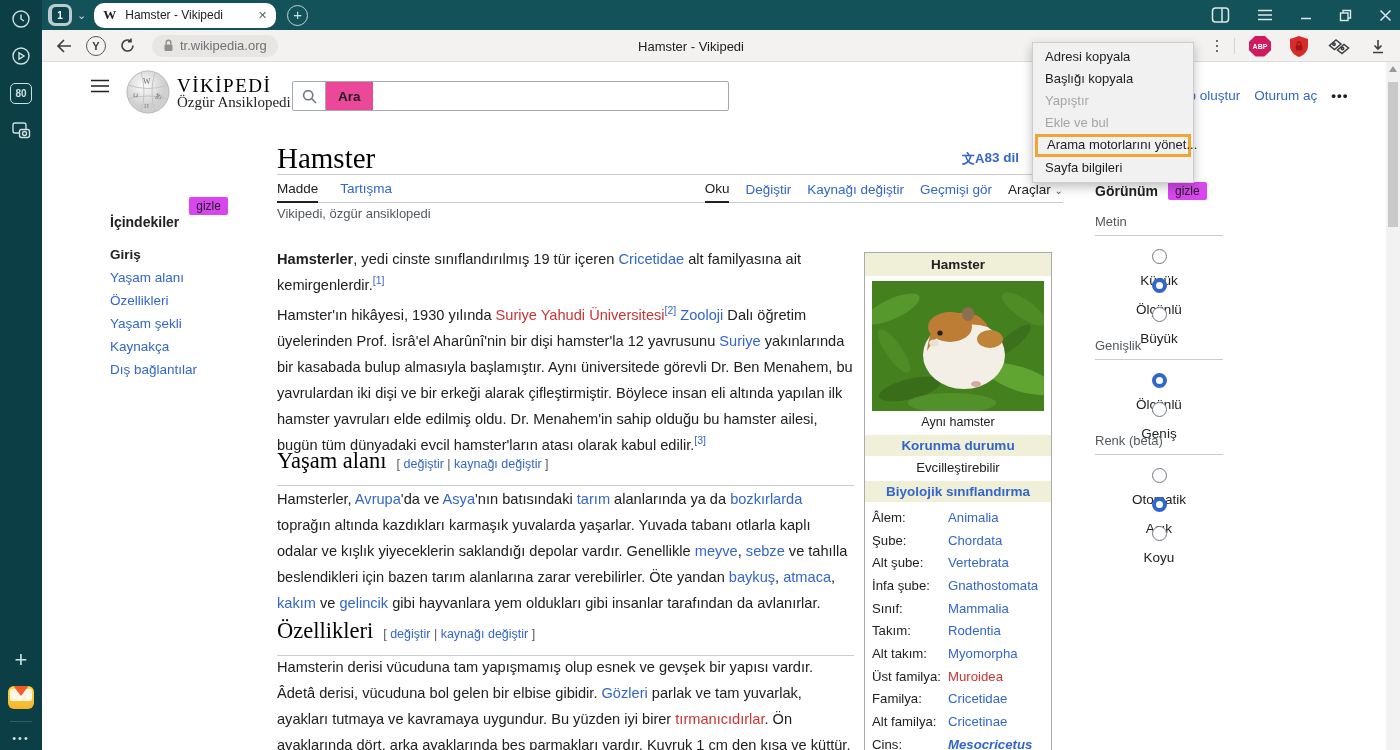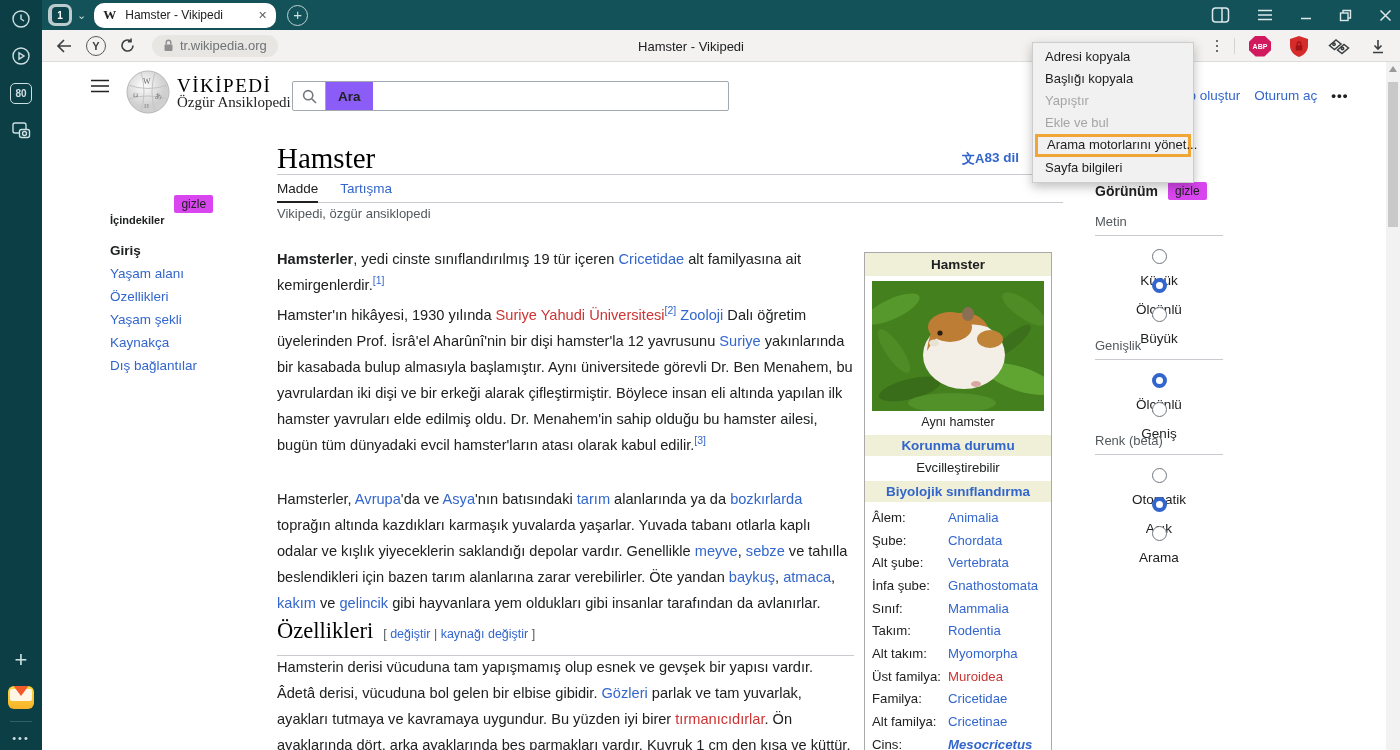--- a/index.html
+++ b/index.html
@@ -54,40 +54,40 @@
 
   
   .page{position:absolute;left:42px;top:62px;right:0;bottom:0;background:#fff;overflow:hidden;color:#202122;}
   .wburger{left:49px;top:17px;}
   .wlogo{left:84px;top:8px;display:flex;align-items:center;gap:7px;}
   .wlogo .lt1{font-family:"Liberation Serif",serif;font-size:19px;letter-spacing:1.5px;color:#000;line-height:20px;}
   .wlogo .lt2{font-family:"Liberation Serif",serif;font-size:15px;color:#222;line-height:13px;}
   .srch{left:250px;top:19px;width:437px;height:30px;border:1px solid #a2a9b1;border-radius:2px;display:flex;align-items:center;box-sizing:border-box;background:#fff;}
   .srch input{border:none;outline:none;flex:1;font-size:13.5px;font-family:"Liberation Sans",sans-serif;color:#202122;background:transparent;padding:0;}
   .srch .mag{margin:0 8px 0 9px;}
-  .srch .arabtn{height:100%;border-left:1px solid #a2a9b1;background:#8b5cf6;font-weight:bold;font-size:13.5px;padding:0 12px;display:flex;align-items:center;color:#202122;}
+  .srch .arabtn{height:100%;border-left:1px solid #a2a9b1;background:#ec4899;font-weight:bold;font-size:13.5px;padding:0 12px;display:flex;align-items:center;color:#202122;}
   .userlinks{left:1115px;top:26px;display:flex;gap:14px;font-size:13.5px;white-space:nowrap;}
   .bluelink{color:#3366cc;}
   .langrow{left:920px;top:88px;display:flex;align-items:flex-start;gap:0;font-size:13.5px;color:#3366cc;white-space:nowrap;}
   .langrow .licon{font-weight:bold;font-size:13px;}
   .langrow .lnum{font-weight:bold;}
 
   .atitle{left:235px;top:80px;font-family:"Liberation Serif",serif;font-size:29px;color:#000;}
   .titlerule{left:235px;top:112px;width:786px;height:1px;background:#c8ccd1;}
   .tabsrow{left:235px;top:118px;width:786px;height:23px;border-bottom:1px solid #c8ccd1;display:flex;align-items:flex-end;font-size:13.5px;box-sizing:border-box;}
   .tabsrow .tl{display:flex;gap:22px;}
   .tabsrow .tr{margin-left:auto;display:flex;gap:16px;align-items:flex-end;}
   .wtab{padding-bottom:5px;}
   .wtab.on{color:#202122;border-bottom:2px solid #202122;margin-bottom:-1px;}
   .chev{font-family:"DejaVu Sans",sans-serif;font-size:10px;color:#54595d;}
   .tagline{left:235px;top:144px;font-size:13px;color:#54595d;}
 
   .toc{left:68px;top:120px;width:150px;font-size:13.5px;}
   .toc .hd{display:flex;align-items:center;gap:10px;margin-bottom:18px;}
-  .toc .hd b{font-size:11px;margin-top:32px;}
+  .toc .hd b{font-size:14px;margin-top:32px;}
   .chip{background:#d946ef;border-radius:2px;font-size:12px;color:#202122;padding:2px 7px;}
   .toc .it{margin-bottom:9.5px;line-height:13.5px;}
   .toc .it.cur{color:#202122;font-weight:bold;}
 
   .artcol{left:235px;width:577px;font-size:14.6px;line-height:26px;color:#202122;}
   .artcol sup{font-size:10.5px;line-height:0;}
   .seg-b{font-weight:bold;}
   .seg-l{color:#3366cc;}
   .seg-r{color:#cc3333;}
   .seg-g{color:#54595d;}
@@ -303,40 +303,50 @@
     </div>
 
     <div class="abs atitle">Hamster</div>
     <div class="abs titlerule"></div>
 
     <div class="abs tabsrow">
       <span class="tl">
         <span class="wtab on">Madde</span>
         <span class="wtab bluelink">Tartışma</span>
       </span>
+      <span class="tr">
+        <span class="wtab on">Oku</span>
+        <span class="wtab bluelink">Değiştir</span>
+        <span class="wtab bluelink">Kaynağı değiştir</span>
+        <span class="wtab bluelink">Geçmişi gör</span>
+        <span class="wtab"><span>Araçlar</span> <span class="chev">⌄</span></span>
+      </span>
     </div>
 
     <div class="abs tagline">Vikipedi, özgür ansiklopedi</div>
 
     <div class="abs toc">
       <div class="hd">
         <b>İçindekiler</b>
         <span class="chip">gizle</span>
       </div>
       <div class="it cur">Giriş</div>
       <div class="it bluelink">Yaşam alanı</div>
       <div class="it bluelink">Özellikleri</div>
       <div class="it bluelink">Yaşam şekli</div>
       <div class="it bluelink">Kaynakça</div>
       <div class="it bluelink">Dış bağlantılar</div>
     </div>
 
     <div class="abs artcol" style="top:184px;"><span class="seg-b">Hamsterler</span><span>, yedi cinste sınıflandırılmış 19 tür içeren </span><span class="seg-l">Cricetidae</span><span> alt familyasına ait kemirgenlerdir.</span><sup class="seg-l">[1]</sup></div>
     <div class="abs artcol" style="top:240px;"><span>Hamster'ın hikâyesi, 1930 yılında </span><span class="seg-r">Suriye Yahudi Üniversitesi</span><sup class="seg-l">[2]</sup><span> </span><span class="seg-l">Zooloji</span><span> Dalı öğretim üyelerinden Prof. İsrâ'el Aharûnî'nin bir dişi hamster'la 12 yavrusunu </span><span class="seg-l">Suriye</span><span> yakınlarında bir kasabada bulup almasıyla başlamıştır. Aynı üniversitede görevli Dr. Ben Menahem, bu yavrulardan iki dişi ve bir erkeği alarak çifleştirmiştir. Böylece insan eli altında yapılan ilk hamster yavruları elde edilmiş oldu. Dr. Menahem'in sahip olduğu bu hamster ailesi, bugün tüm dünyadaki evcil hamster'ların atası olarak kabul edilir.</span><sup class="seg-l">[3]</sup></div>
 
+    <div class="abs artcol h2" style="top:386px;">
+      <span>Yaşam alanı</span><span class="editlinks"><span class="seg-g">[ </span><span class="seg-l">değiştir</span><span class="seg-g"> | </span><span class="seg-l">kaynağı değiştir</span><span class="seg-g"> ]</span></span>
+    </div>
     <div class="abs artcol" style="top:424px;"><span>Hamsterler, </span><span class="seg-l">Avrupa</span><span>'da ve </span><span class="seg-l">Asya</span><span>'nın batısındaki </span><span class="seg-l">tarım</span><span> alanlarında ya da </span><span class="seg-l">bozkırlarda</span><span> toprağın altında kazdıkları karmaşık yuvalarda yaşarlar. Yuvada tabanı otlarla kaplı odalar ve kışlık yiyeceklerin saklandığı depolar vardır. Genellikle </span><span class="seg-l">meyve</span><span>, </span><span class="seg-l">sebze</span><span> ve tahılla beslendikleri için bazen tarım alanlarına zarar verebilirler. Öte yandan </span><span class="seg-l">baykuş</span><span>, </span><span class="seg-l">atmaca</span><span>, </span><span class="seg-l">kakım</span><span> ve </span><span class="seg-l">gelincik</span><span> gibi hayvanlara yem oldukları gibi insanlar tarafından da avlanırlar.</span></div>
 
     <div class="abs artcol h2" style="top:556px;">
       <span>Özellikleri</span><span class="editlinks"><span class="seg-g">[ </span><span class="seg-l">değiştir</span><span class="seg-g"> | </span><span class="seg-l">kaynağı değiştir</span><span class="seg-g"> ]</span></span>
     </div>
     <div class="abs artcol" style="top:592px;"><span>Hamsterin derisi vücuduna tam yapışmamış olup esnek ve gevşek bir yapısı vardır. Âdetâ derisi, vücuduna bol gelen bir elbise gibidir. </span><span class="seg-l">Gözleri</span><span> parlak ve tam yuvarlak, ayakları tutmaya ve kavramaya uygundur. Bu yüzden iyi birer </span><span class="seg-r">tırmanıcıdırlar</span><span>. Ön ayaklarında dört, arka ayaklarında beş parmakları vardır. Kuyruk 1 cm den kısa ve küttür. Uzun tüylü varyetelerde kuyruk tamamen tüylerin altında gizlenmiştir. Boyları 15–20 cm, ağırlıkları 200 g civarındadır. Hamsterlar </span></div>
 
     <div class="abs infobox">
       <div class="ib-hd">Hamster</div>
       <div class="ib-img">
@@ -442,21 +452,21 @@
       <div class="optrow">
           <span class="radio"></span>
           <span>Otomatik</span>
         </div>
       <div class="optrow">
           <span class="radio on"></span>
           <span>Açık</span>
         </div>
       <div class="optrow">
           <span class="radio"></span>
-          <span>Arama</span>
+          <span>Koyu</span>
         </div>
     </div>
 
     <div class="sbar">
       <div class="up"></div>
       <div class="thumb"></div>
     </div>
   </div>
 
   <div class="ctxmenu">

